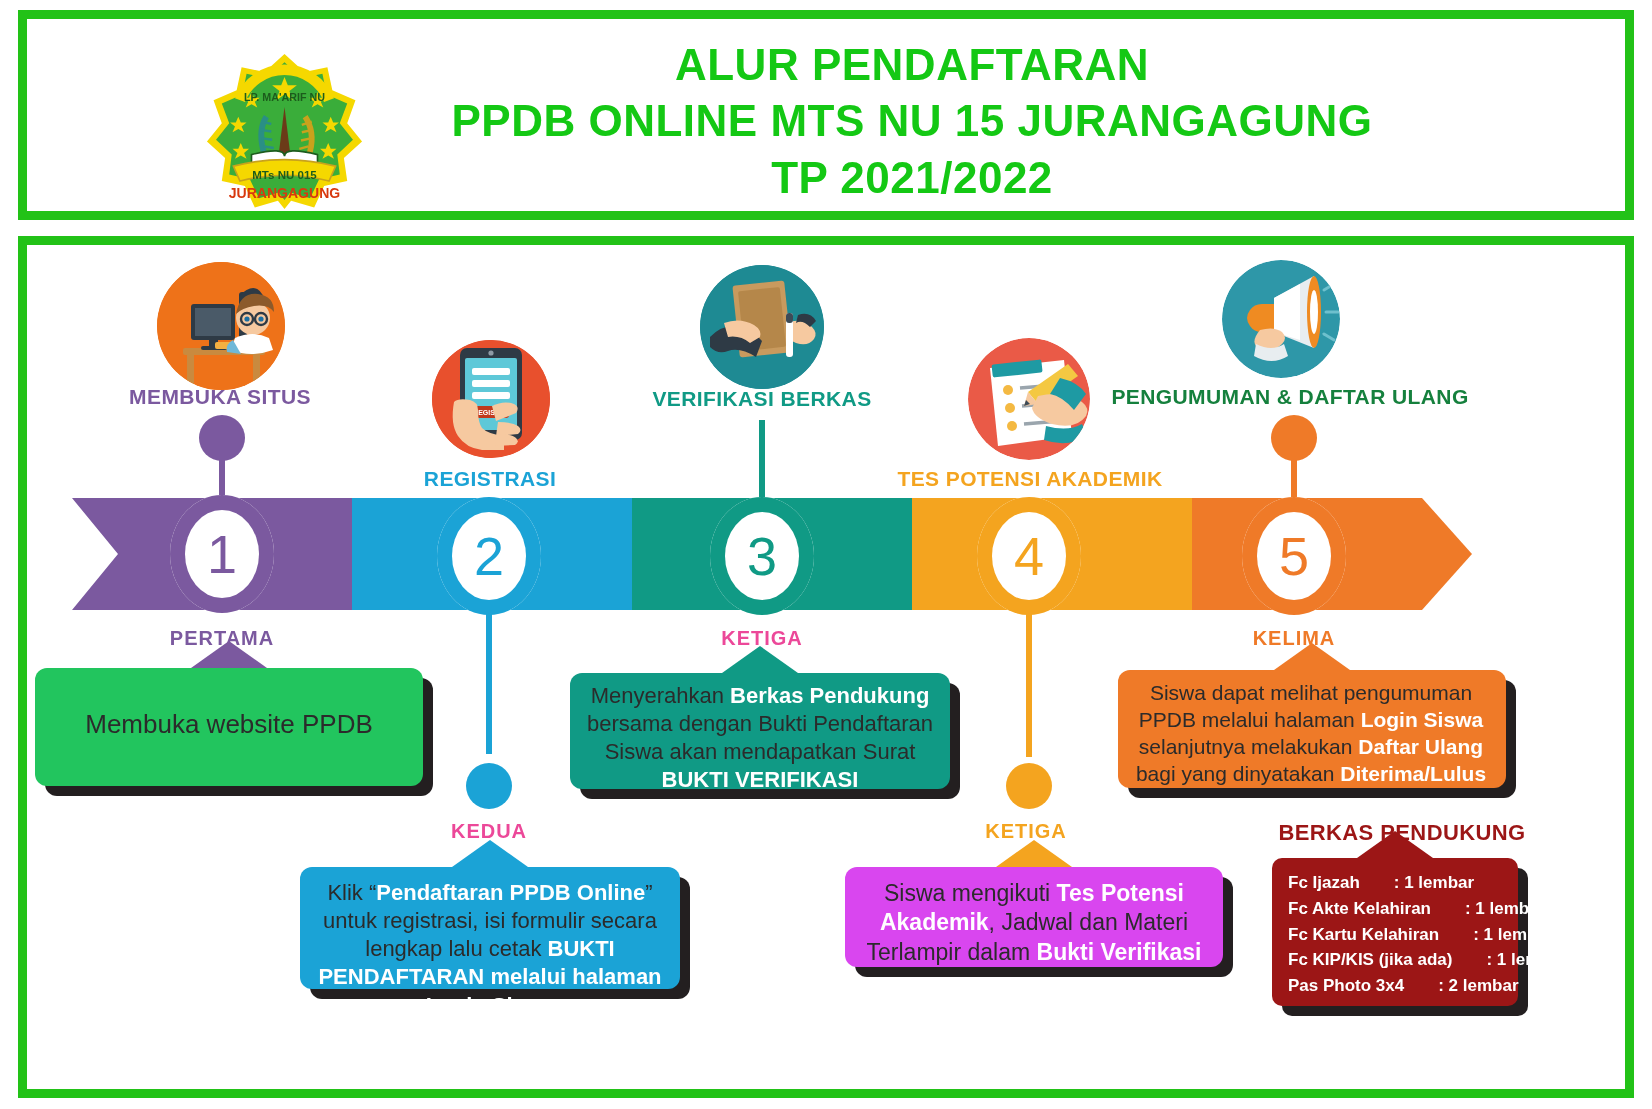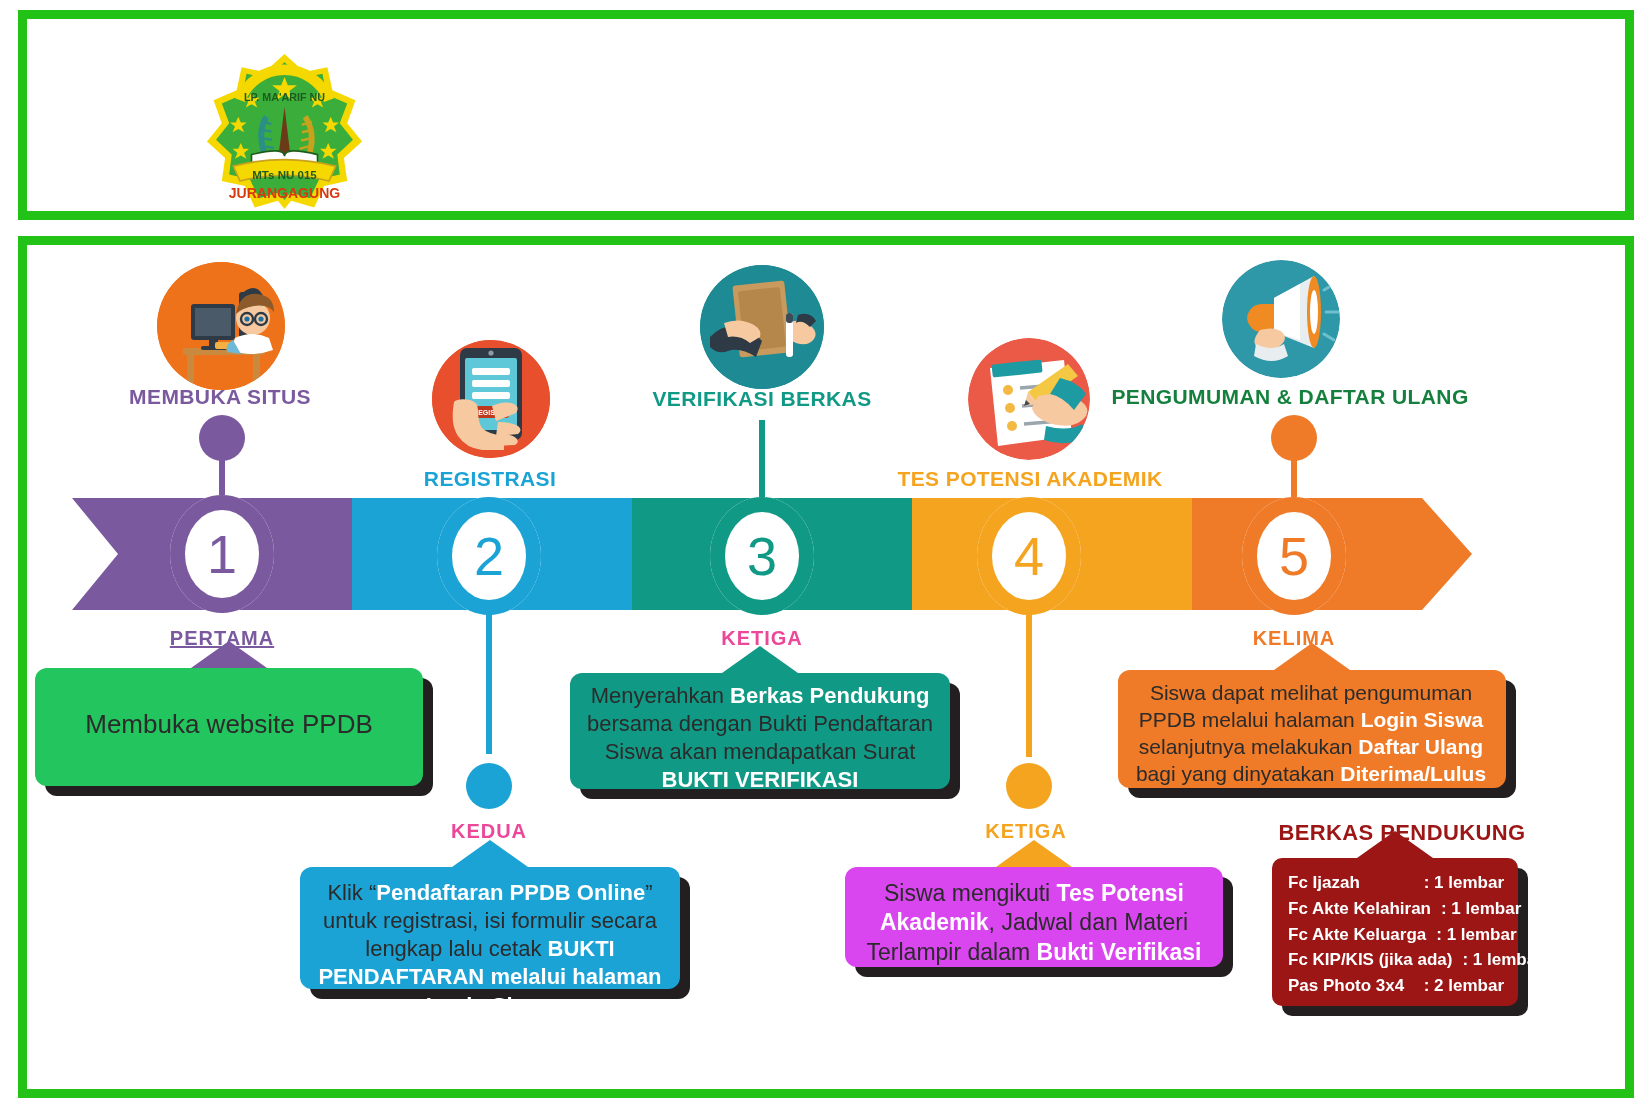--- a/index.html
+++ b/index.html
@@ -99,21 +99,21 @@
     position:absolute;left:1272px;top:858px;width:246px;height:148px;
     background:#9c1616;border-radius:10px;
     box-shadow:10px 10px 0 0 #231f20;
   }
   #berkas-box .notch{border-bottom:27px solid #9c1616;}
   #berkas-list{
     position:relative;z-index:2;color:#ffffff;
     font-size:17px;font-weight:700;line-height:1.52;
     padding:12px 14px 0 16px;
   }
-  #berkas-list .row{display:flex;justify-content:space-between;white-space:nowrap;}
+  #berkas-list .row{display:flex;white-space:nowrap;gap:24px;}
   #berkas-list .row .k{text-align:left;}
   #berkas-list .row .v{text-align:left;padding-left:10px;}
 </style>
 </head>
 <body>
 
 <div class="frame" id="header-frame">
 
   <svg id="logo" viewBox="0 0 200 200">
     <path d="M100 6 L124 28 L152 22 L158 50 L186 62 L176 90 L194 112 L172 132 L176 160 L148 166 L136 192 L108 184 L100 194 L92 184 L64 192 L52 166 L24 160 L28 132 L6 112 L24 90 L14 62 L42 50 L48 22 L76 28 Z" fill="#f5d800"></path>
@@ -137,20 +137,25 @@
       <path d="M125 82 q12 18 6 42 q-3 10 -10 12" fill="none" stroke="#c8a21c" stroke-width="7"></path>
       <path d="M133 88 l-12 4 M134 98 l-13 3 M133 108 l-13 3 M129 118 l-11 3" stroke="#c8a21c" stroke-width="3" fill="none"></path>
     </g>
     <polygon points="100,70 107,128 93,128" fill="#6b3b18"></polygon>
     <path d="M60 128 q40 -10 40 2 q0 -12 40 -2 l0 14 q-40 -10 -40 2 q0 -12 -40 -2 Z" fill="#ffffff" stroke="#1c5c1c" stroke-width="2"></path>
     <path d="M38 142 q62 -16 124 0 l-8 18 q-54 -14 -108 0 Z" fill="#f5d800" stroke="#c8a21c" stroke-width="2"></path>
     <text x="100" y="157" text-anchor="middle" font-size="14" font-weight="700" fill="#1c5c1c" font-family="Liberation Sans, sans-serif">MTs NU 015</text>
     <text x="100" y="180" text-anchor="middle" font-size="17" font-weight="700" fill="#d8380f" font-family="Liberation Sans, sans-serif">JURANGAGUNG</text>
   </svg>
 
+  <div id="header-title">
+    <div>ALUR PENDAFTARAN</div>
+    <div>PPDB ONLINE MTS NU 15 JURANGAGUNG</div>
+    <div>TP 2021/2022</div>
+  </div>
 </div>
 
 <div class="frame" id="body-frame"></div>
 
 <svg id="arrow-bar" viewBox="0 0 1400 112" preserveAspectRatio="none">
   <polygon points="0,0 280,0 280,112 0,112 46,56" fill="#7b599f"></polygon>
   <rect x="280" y="0" width="280" height="112" fill="#1ba3d6"></rect>
   <rect x="560" y="0" width="280" height="112" fill="#109a85"></rect>
   <rect x="840" y="0" width="280" height="112" fill="#f4a41f"></rect>
   <polygon points="1120,0 1350,0 1400,56 1350,112 1120,112" fill="#ef7a28"></polygon>
@@ -181,21 +186,21 @@
     <path d="M76 78 q-8 4 -6 12 l14 2 Z" fill="#6fb8d8"></path>
   </svg>
 </div>
 <div class="step-head" style="left:60px;top:385px;width:320px;color:#7b599f;">MEMBUKA SITUS</div>
 <div class="dot" style="left:199px;top:415px;background:#7b599f;"></div>
 <div class="stem" style="left:219px;top:455px;height:55px;background:#7b599f;"></div>
 <div class="num-ring" style="left:170px;top:495px;"></div>
 <div class="num-circle" style="left:170px;top:495px;background:#7b599f;">
   <div class="num-inner" style="color:#7b599f;">1</div>
 </div>
-<div class="ordinal" style="left:122px;top:627px;width:200px;color:#7b599f;text-decoration:underline;">PERTAMA</div>
+<div class="ordinal" style="left:122px;top:627px;width:200px;color:#7b599f;">PERTAMA</div>
 <div class="box" style="left:35px;top:668px;width:388px;height:118px;background:#22c55e;">
   <div class="notch" style="border-bottom:27px solid #7b599f;"></div>
   <div class="txt" style="padding-top:40px;font-size:26px;">Membuka website PPDB</div>
 </div>
 
 <div class="icon-circle" style="left:432px;top:340px;width:118px;height:118px;background:#e8502d;">
   <svg viewBox="0 0 118 118" width="118" height="118">
     <circle cx="59" cy="59" r="59" fill="#e8502d"></circle>
     <rect x="28" y="8" width="62" height="92" rx="7" fill="#2e3a45"></rect>
     <rect x="33" y="18" width="52" height="72" rx="2" fill="#5ec8d8"></rect>
@@ -321,21 +326,21 @@
   <div id="berkas-list">
       <div class="row">
         <span class="k">Fc Ijazah</span>
         <span class="v">: 1 lembar</span>
       </div>
       <div class="row">
         <span class="k">Fc Akte Kelahiran</span>
         <span class="v">: 1 lembar</span>
       </div>
       <div class="row">
-        <span class="k">Fc Akte Keluarga</span>
+        <span class="k">Fc Kartu Kelahiran</span>
         <span class="v">: 1 lembar</span>
       </div>
       <div class="row">
         <span class="k">Fc KIP/KIS (jika ada)</span>
         <span class="v">: 1 lembar</span>
       </div>
       <div class="row">
         <span class="k">Pas Photo 3x4</span>
         <span class="v">: 2 lembar</span>
       </div>

